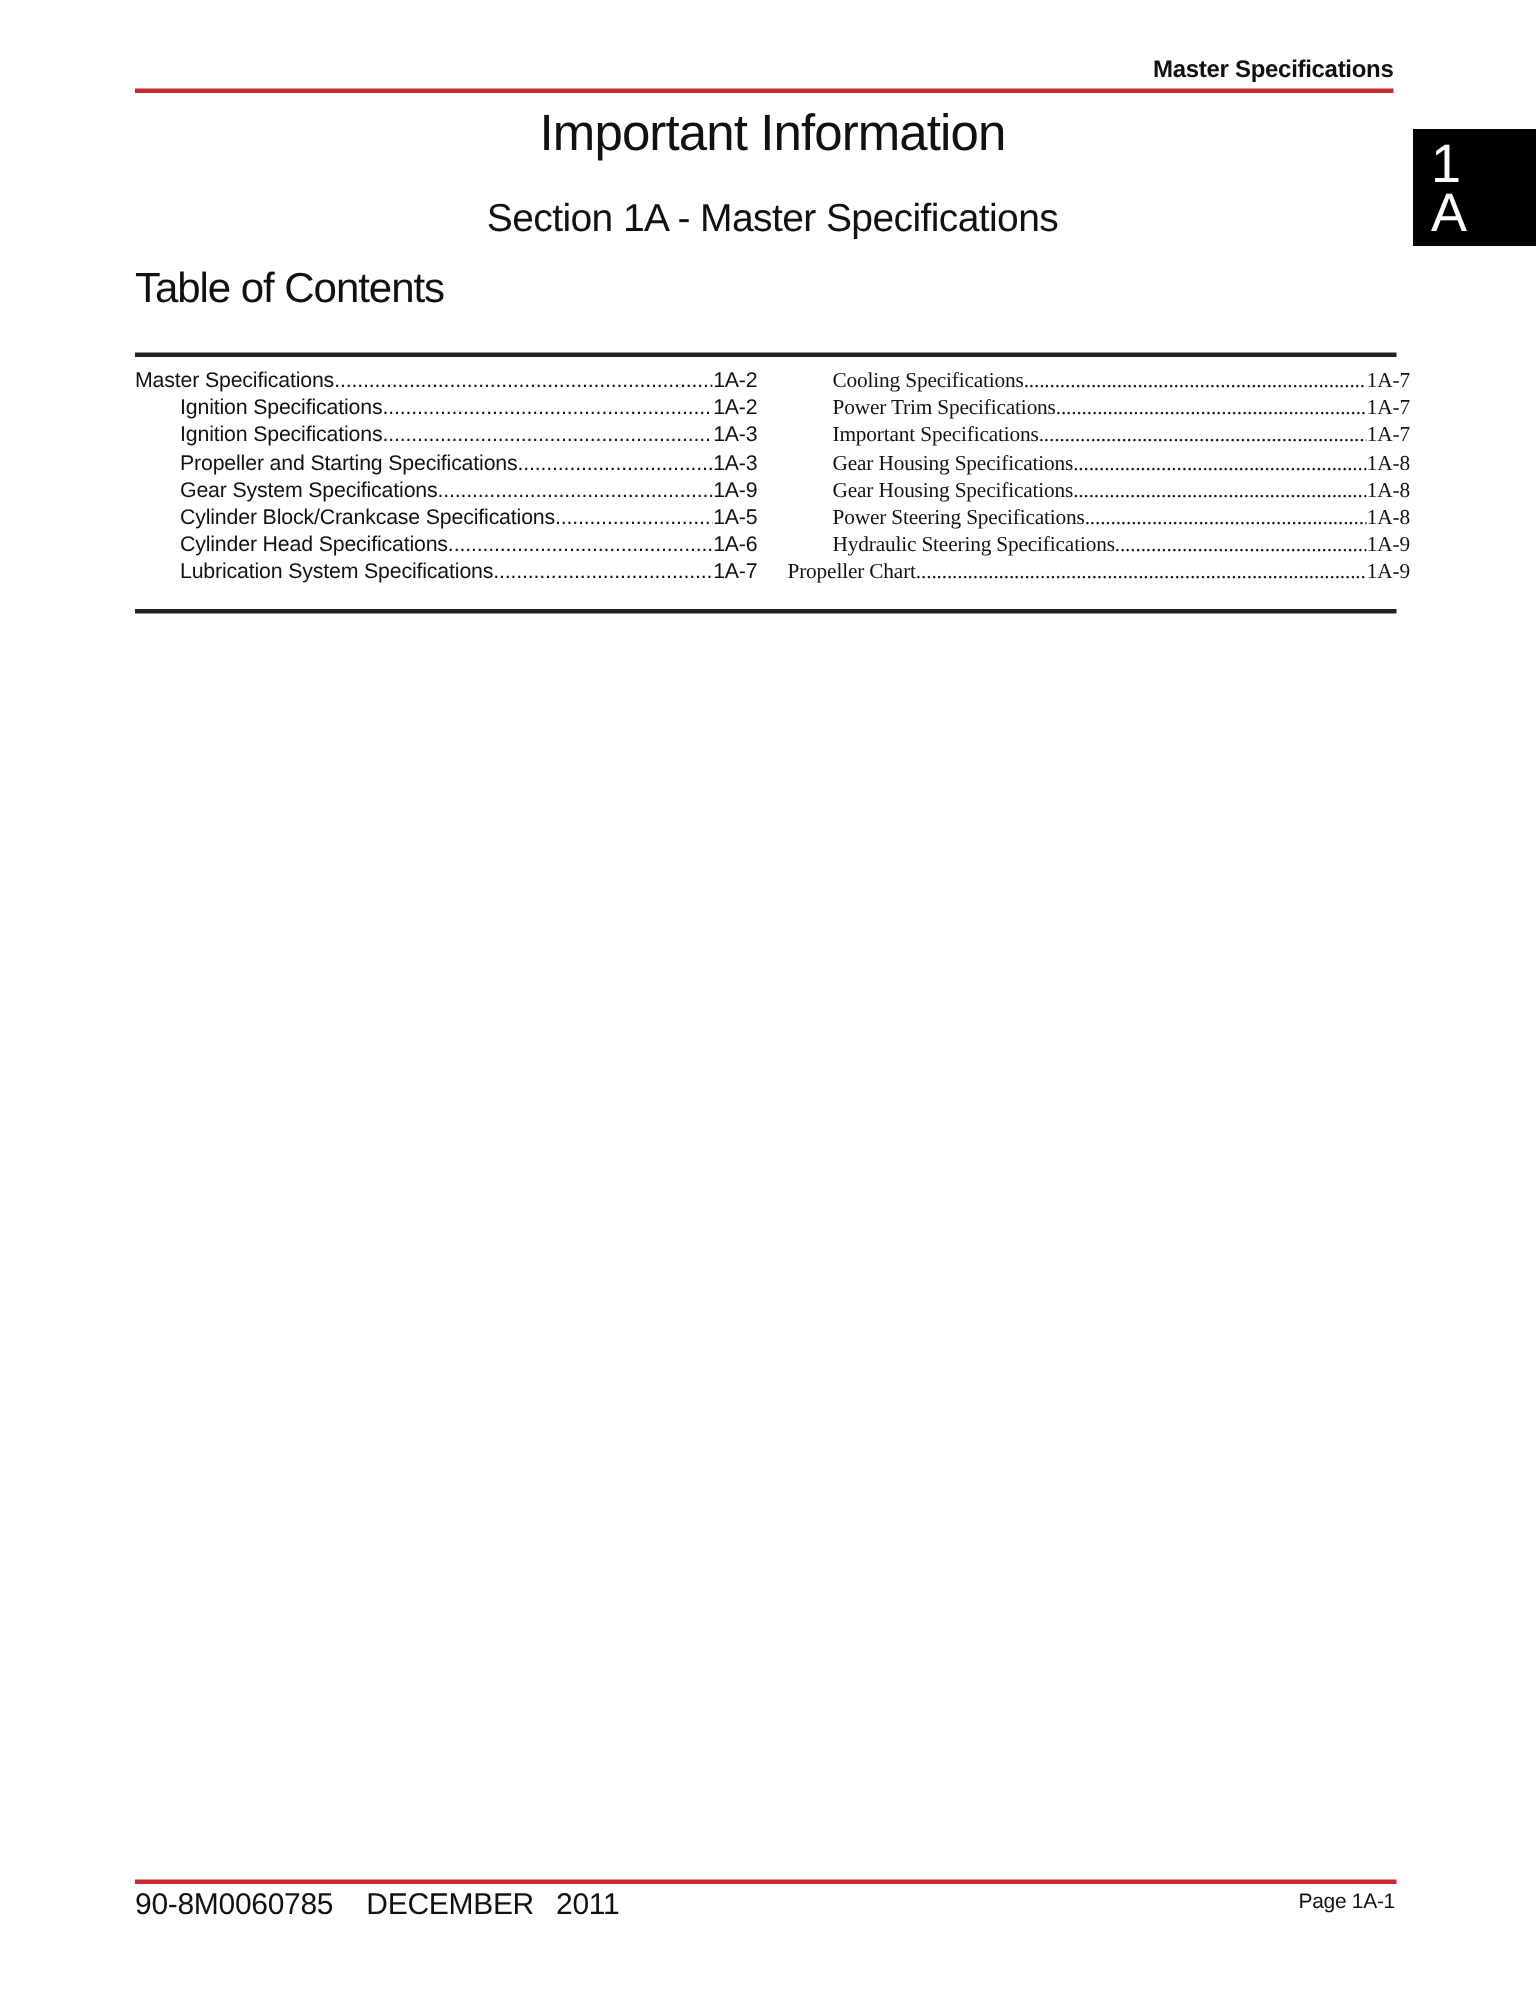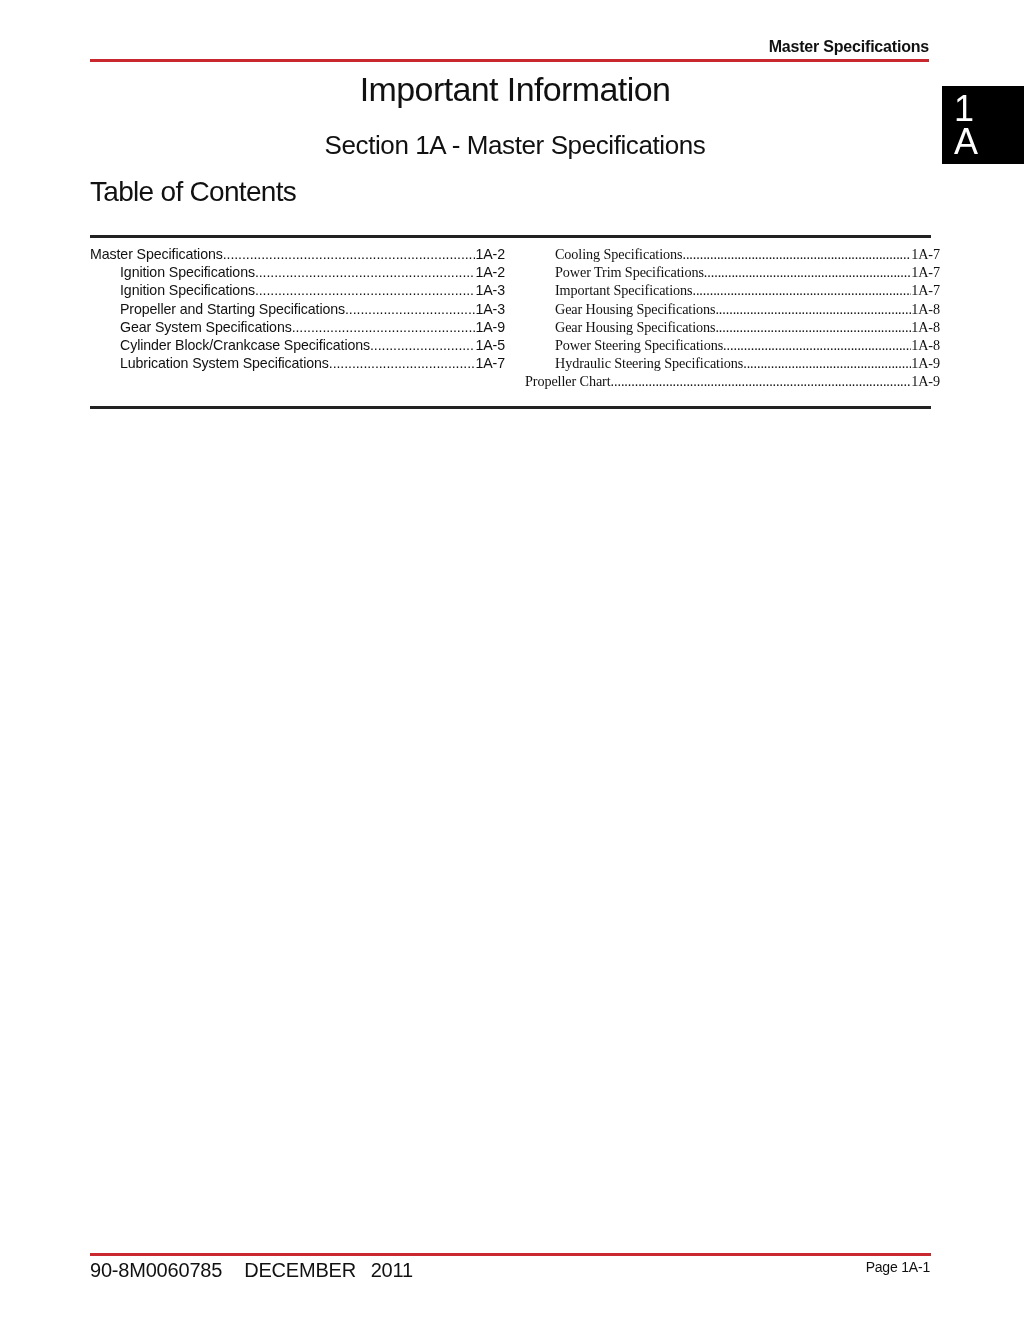--- a/index.html
+++ b/index.html
@@ -69,20 +69,25 @@
     <span class="label">Gear System Specifications</span>
       <span class="dots"></span>
       <span class="page">1A-9</span>
   </div>
   <div class="toc-row indent">
     <span class="label">Cylinder Block/Crankcase Specifications</span>
       <span class="dots"></span>
       <span class="page">1A-5</span>
   </div>
   <div class="toc-row indent">
+    <span class="label">Cylinder Head Specifications</span>
+      <span class="dots"></span>
+      <span class="page">1A-6</span>
+  </div>
+  <div class="toc-row indent">
     <span class="label">Lubrication System Specifications</span>
       <span class="dots"></span>
       <span class="page">1A-7</span>
   </div>
 </div>
 
 <div class="toc-col right">
   <div class="toc-row indent">
     <span class="label">Cooling Specifications</span>
       <span class="dots"></span>

